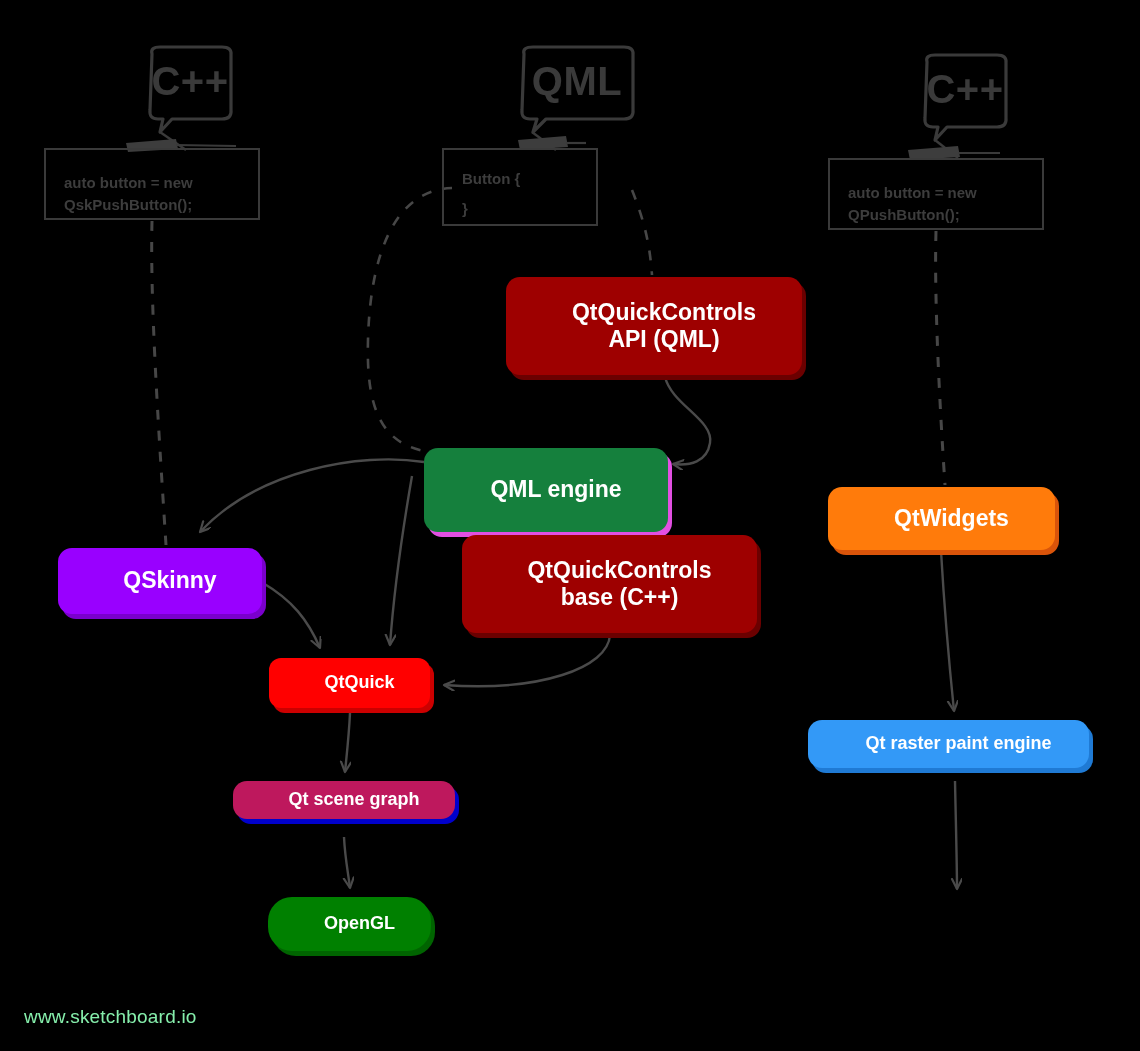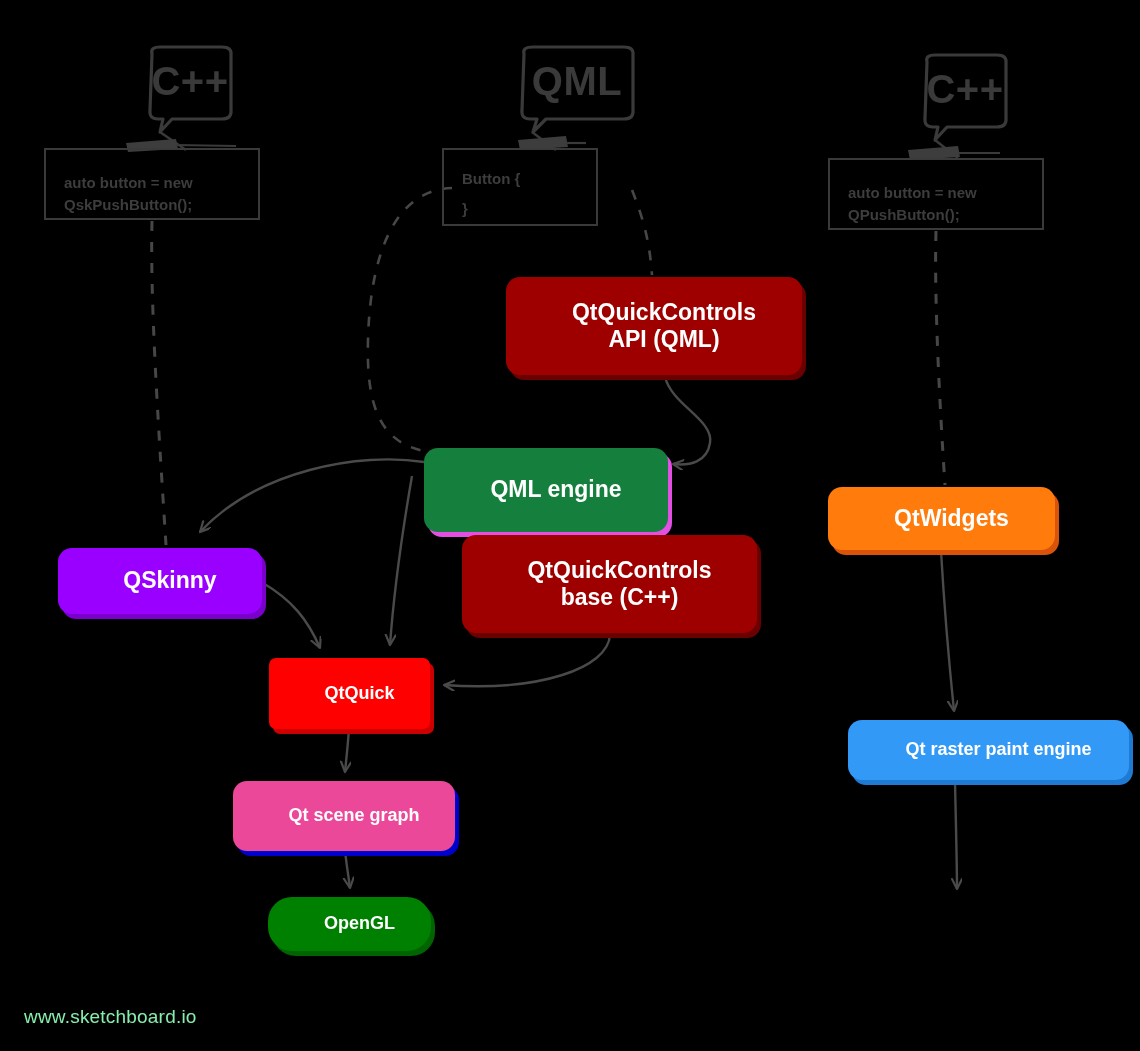--- a/index.html
+++ b/index.html
@@ -195,31 +195,31 @@
               box-shadow: 4px 5px 0 #6b0000; font-size:23px;">
     <span class="lbl" style="white-space:pre-line;">QtQuickControls
 base (C++)</span>
   </div>
 
   <div class="node" style="left:828px; top:487px; width:227px; height:63px; background:#FF7B0B;
               box-shadow: 4px 5px 0 #d9540a; font-size:23px;">
     <span class="lbl">QtWidgets</span>
   </div>
 
-  <div class="node" style="left:269px; top:658px; width:161px; height:71px; background:#FF0000;
-              box-shadow: 4px 5px 0 #cc0000; font-size:18px; border-radius:7px;">
+  <div class="node" style="left:269px; top:658px; width:161px; height:50px; background:#FF0000;
+              box-shadow: 4px 5px 0 #cc0000; font-size:18px; border-radius:12px;">
     <span class="lbl">QtQuick</span>
   </div>
 
-  <div class="node" style="left:848px; top:720px; width:281px; height:60px; background:#3399F7;
+  <div class="node" style="left:808px; top:720px; width:281px; height:48px; background:#3399F7;
               box-shadow: 4px 5px 0 #1f7ad4; font-size:18px;">
     <span class="lbl">Qt raster paint engine</span>
   </div>
 
-  <div class="node" style="left:233px; top:781px; width:222px; height:70px; background:#ec4899;
+  <div class="node" style="left:233px; top:781px; width:222px; height:38px; background:#be185d;
               box-shadow: 4px 5px 0 #0000cc; font-size:18px;">
     <span class="lbl">Qt scene graph</span>
   </div>
 
   <div class="node" style="left:268px; top:897px; width:163px; height:54px; background:#008000;
               box-shadow: 4px 5px 0 #006400; font-size:18px; border-radius:24px;">
     <span class="lbl">OpenGL</span>
   </div>
 
 

